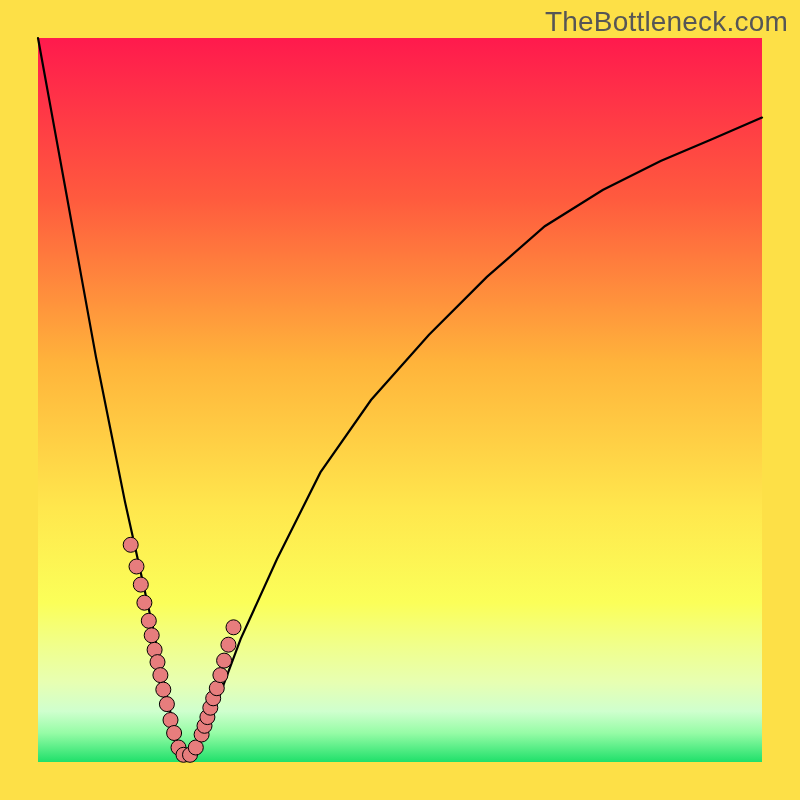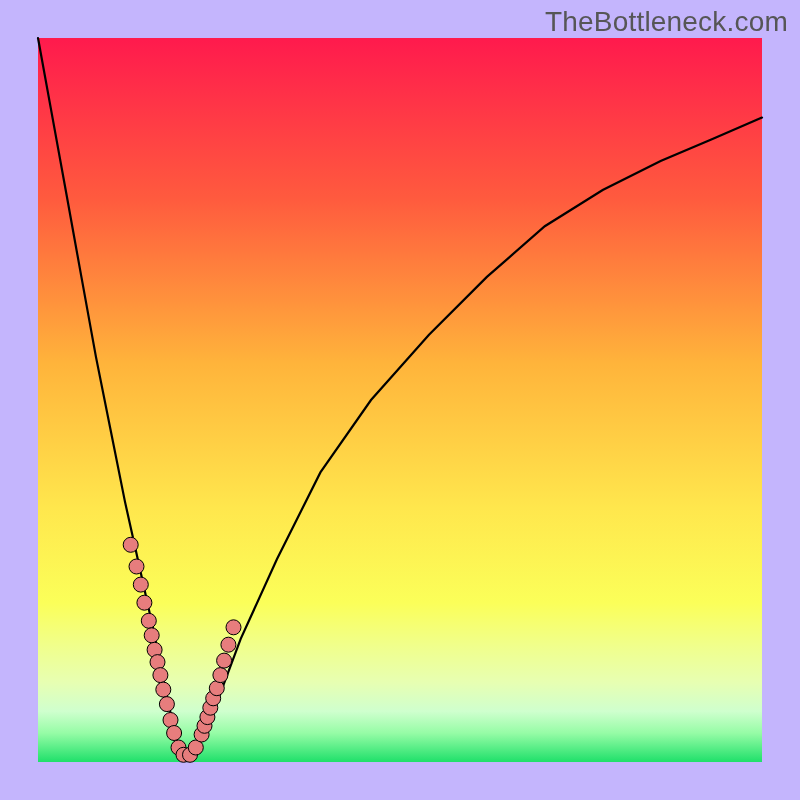--- a/index.html
+++ b/index.html
@@ -10,21 +10,21 @@
     background: #000;
     overflow: hidden;
     font-family: Arial, Helvetica, sans-serif;
   }
   .frame {
     position: absolute;
     top: 0;
     left: 0;
     width: 800px;
     height: 800px;
-    background: #c4b5fd;
+    background: #fde047;
   }
   .plot {
     position: absolute;
     top: 38px;
     left: 38px;
     width: 724px;
     height: 724px;
     
   }
   .watermark {

